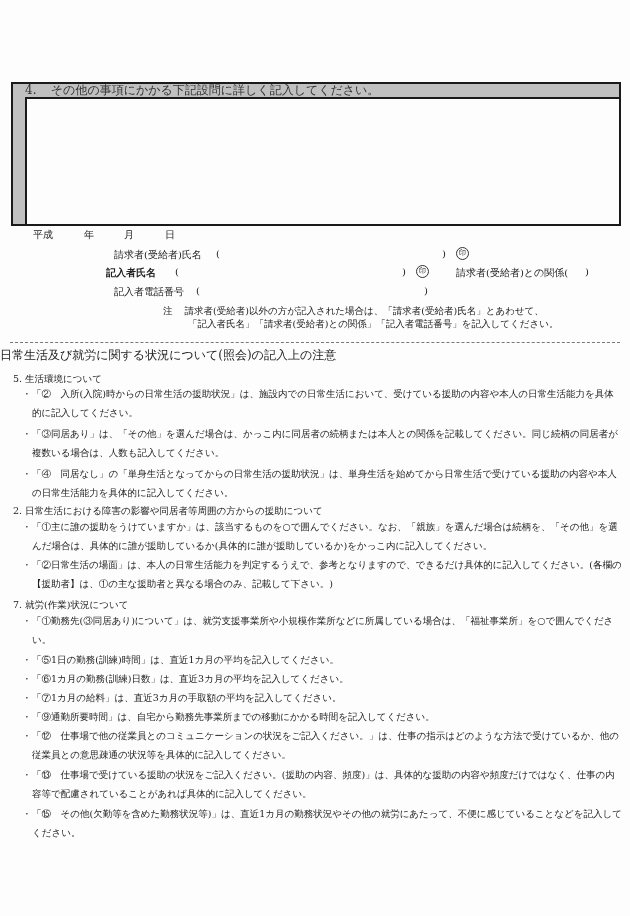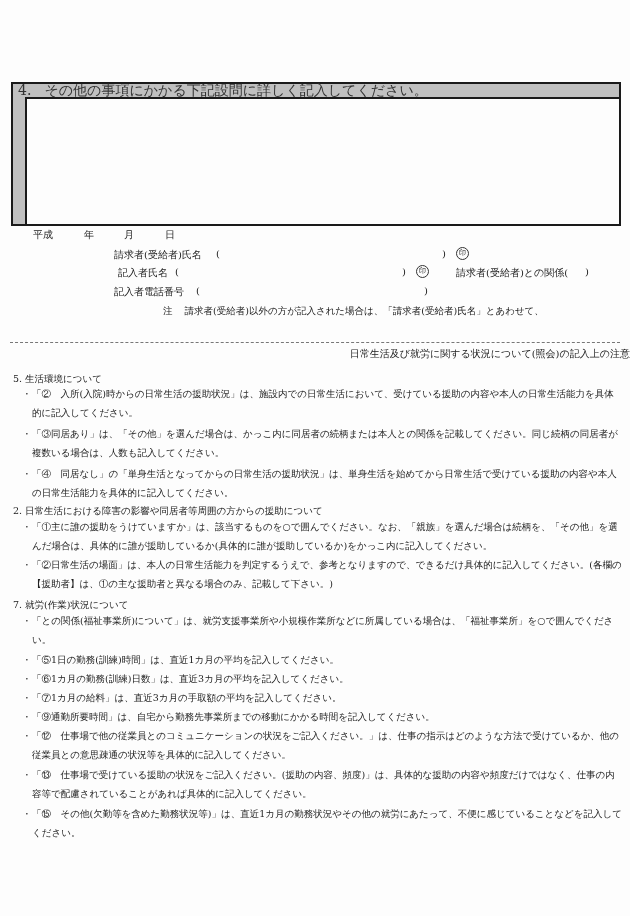--- a/index.html
+++ b/index.html
@@ -7,31 +7,31 @@
     width: 630px; height: 916px; background: #fdfdfd; position: relative; overflow: hidden;
     font-family: "DejaVu Serif", "Liberation Serif", serif; color: #222; font-size: 10px;
   }
   .abs { position: absolute; white-space: nowrap; }
   .box {
     position: absolute; left: 11px; top: 82px; width: 606px; height: 140px;
     border: 2px solid #1a1a1a; background: #c0c0c0;
   }
   .box-header {
     position: absolute; left: 0; top: 0; right: 0; height: 13px; line-height: 13px;
-    padding-left: 5px; font-size: 14px; color: #333;
+    padding-left: 12px; font-size: 12px; color: #333;
   }
   .box-header .num { display: inline-block; width: 22px; }
   .answer-area {
     position: absolute; left: 12px; top: 13px; right: 0; bottom: 0;
     border-left: 2px solid #1a1a1a; border-top: 2px solid #1a1a1a; background: #fdfdfd;
   }
   .divider {
     position: absolute; left: 10px; width: 610px; top: 342px; border-top: 1px dashed #777;
   }
-  .title { position: absolute; left: 0; width: 630px; top: 347px; text-align: right; font-size: 10px; }
+  .title { position: absolute; left: 0; width: 630px; top: 347px; text-align: left; font-size: 12px; }
   .seal {
     display: inline-block; width: 11px; height: 11px; border: 1px solid #333; border-radius: 50%;
     font-size: 7px; line-height: 11px; text-align: center; vertical-align: middle;
   }
   .sec-h { position: absolute; left: 13px; font-size: 9.5px; }
   .item { position: absolute; left: 22px; width: 600px; font-size: 9.5px; line-height: 18.5px; }
   .item .bullet { position: absolute; left: 0; top: 0; width: 10px; }
   .item .txt { margin-left: 10px; white-space: normal; display: block; }
   .note { position: absolute; left: 163px; font-size: 9.5px; line-height: 12.5px; }
 </style>
@@ -50,39 +50,42 @@
 <span class="abs" style="left:84px;top:228px;">年</span>
 <span class="abs" style="left:124px;top:228px;">月</span>
 <span class="abs" style="left:165px;top:228px;">日</span>
 
 <span class="abs" style="left:114px;top:248px;">請求者(受給者)氏名</span>
 <span class="abs" style="left:216px;top:248px;">(</span>
 <span class="abs" style="left:225px;top:246px;width:210px;height:14px;"></span>
 <span class="abs" style="left:442px;top:248px;">)</span>
 <span class="abs seal" style="left:456px;top:247px;">印</span>
 
-<span class="abs" style="left:118px;top:266px;">記入者氏名</span>
+<span class="abs" style="left:106px;top:266px;font-weight:bold;">記入者氏名</span>
 <span class="abs" style="left:175px;top:266px;">(</span>
 <span class="abs" style="left:185px;top:264px;width:210px;height:14px;"></span>
 <span class="abs" style="left:402px;top:266px;">)</span>
 <span class="abs seal" style="left:416px;top:265px;">印</span>
 <span class="abs" style="left:436px;top:266px;margin-left:20px;">請求者(受給者)との関係(</span>
 <span class="abs" style="left:556px;top:264px;width:28px;height:14px;"></span>
 <span class="abs" style="left:585px;top:266px;">)</span>
 
 <span class="abs" style="left:114px;top:285px;font-family:Liberation Serif, serif;">記入者電話番号</span>
 <span class="abs" style="left:196px;top:285px;">(</span>
 <span class="abs" style="left:206px;top:283px;width:210px;height:14px;"></span>
 <span class="abs" style="left:424px;top:285px;">)</span>
 
 <div class="note" style="top:305px;">
   <div>
     <span>注</span>
     <span style="display:inline-block;width:6px;"></span>
     <span>請求者(受給者)以外の方が記入された場合は、「請求者(受給者)氏名」とあわせて、</span>
+  </div>
+  <div style="padding-left:25px;">
+    <span>「記入者氏名」「請求者(受給者)との関係」「記入者電話番号」を記入してください。</span>
   </div>
 </div>
 
 <div class="divider"></div>
 <div class="title">日常生活及び就労に関する状況について(照会)の記入上の注意</div>
 
 <div class="sec-h" style="top:373px;">5. 生活環境について</div>
 <div class="item" style="top:385px;">
   <span class="bullet">・</span>
   <span class="txt">「②　入所(入院)時からの日常生活の援助状況」は、施設内での日常生活において、受けている援助の内容や本人の日常生活能力を具体的に記入してください。</span>
@@ -102,21 +105,21 @@
   <span class="txt">「①主に誰の援助をうけていますか」は、該当するものを○で囲んでください。なお、「親族」を選んだ場合は続柄を、「その他」を選んだ場合は、具体的に誰が援助しているか(具体的に誰が援助しているか)をかっこ内に記入してください。</span>
 </div>
 <div class="item" style="top:556px;">
   <span class="bullet">・</span>
   <span class="txt">「②日常生活の場面」は、本人の日常生活能力を判定するうえで、参考となりますので、できるだけ具体的に記入してください。(各欄の【援助者】は、①の主な援助者と異なる場合のみ、記載して下さい。)</span>
 </div>
 
 <div class="sec-h" style="top:599px;">7. 就労(作業)状況について</div>
 <div class="item" style="top:612px;">
   <span class="bullet">・</span>
-  <span class="txt">「との関係(福祉事業所)について」は、就労支援事業所や小規模作業所などに所属している場合は、「福祉事業所」を○で囲んでください。</span>
+  <span class="txt">「①勤務先(③同居あり)について」は、就労支援事業所や小規模作業所などに所属している場合は、「福祉事業所」を○で囲んでください。</span>
 </div>
 <div class="item" style="top:651px;">
   <span class="bullet">・</span>
   <span class="txt">「⑤1日の勤務(訓練)時間」は、直近1カ月の平均を記入してください。</span>
 </div>
 <div class="item" style="top:670px;">
   <span class="bullet">・</span>
   <span class="txt">「⑥1カ月の勤務(訓練)日数」は、直近3カ月の平均を記入してください。</span>
 </div>
 <div class="item" style="top:689px;">

